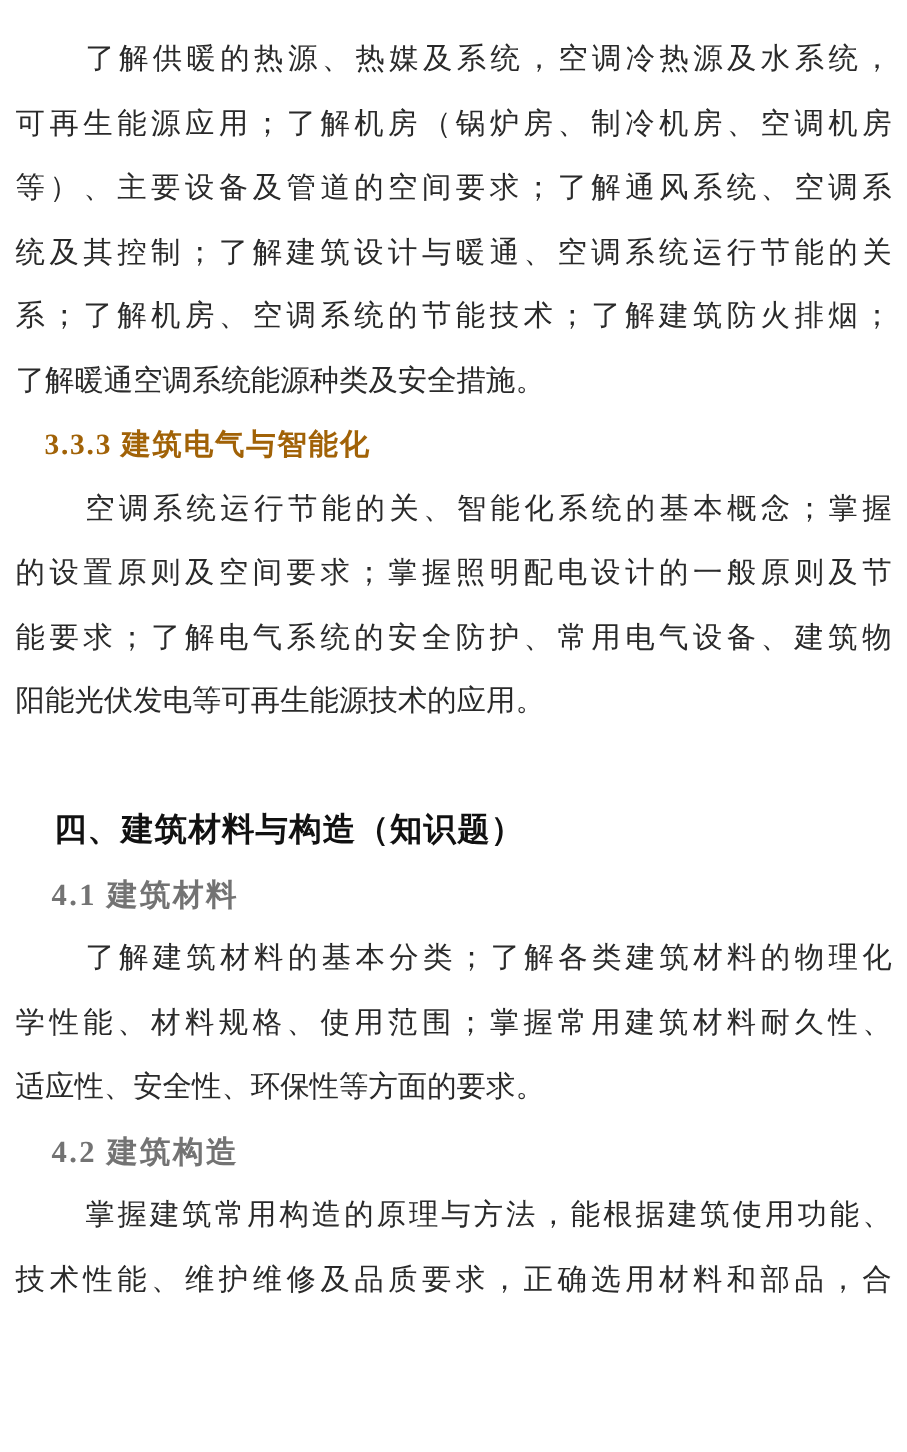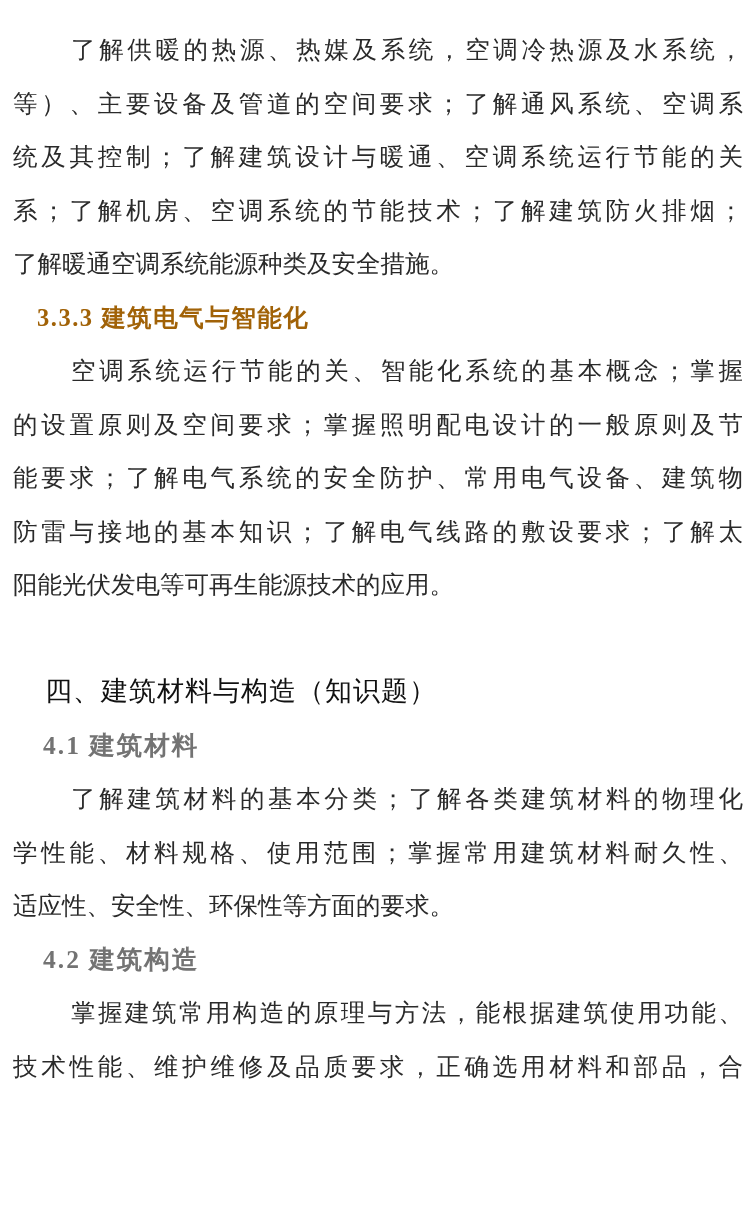--- a/index.html
+++ b/index.html
@@ -41,44 +41,44 @@
   }
   .h-num2 {
     font-weight: 700;
     color: #737373;
     padding-left: 30px;
     font-size: 25.5px;
     letter-spacing: 2px;
   }
   
   .h-sec {
-    font-weight: 400;
+    font-weight: 700;
     color: #111111;
     padding-left: 32px;
     font-size: 27px;
     letter-spacing: 1px;
   }
   .spacer { height: 53.5px; }
 </style>
 </head>
 <body>
 
 <div class="page">
   <div class="line indent jfull">了解供暖的热源、热媒及系统，空调冷热源及水系统，</div>
+  <div class="line jfull">可再生能源应用；了解机房（锅炉房、制冷机房、空调机房</div>
   <div class="line jfull">等）、主要设备及管道的空间要求；了解通风系统、空调系</div>
   <div class="line jfull">统及其控制；了解建筑设计与暖通、空调系统运行节能的关</div>
   <div class="line jfull">系；了解机房、空调系统的节能技术；了解建筑防火排烟；</div>
   <div class="line">了解暖通空调系统能源种类及安全措施。</div>
 
   <div class="line h-num">3.3.3 建筑电气与智能化</div>
 
   <div class="line indent jfull">空调系统运行节能的关、智能化系统的基本概念；掌握</div>
   <div class="line jfull">的设置原则及空间要求；掌握照明配电设计的一般原则及节</div>
   <div class="line jfull">能要求；了解电气系统的安全防护、常用电气设备、建筑物</div>
-  <div class="line jfull">防雷与接地的基本知识；了解电气线路的敷设要求；了解太</div>
   <div class="line">阳能光伏发电等可再生能源技术的应用。</div>
 
   <div class="spacer"></div>
 
   <div class="line h-sec">四、建筑材料与构造（知识题）</div>
   <div class="line h-num2">4.1 建筑材料</div>
 
   <div class="line indent jfull">了解建筑材料的基本分类；了解各类建筑材料的物理化</div>
   <div class="line jfull">学性能、材料规格、使用范围；掌握常用建筑材料耐久性、</div>
   <div class="line">适应性、安全性、环保性等方面的要求。</div>

